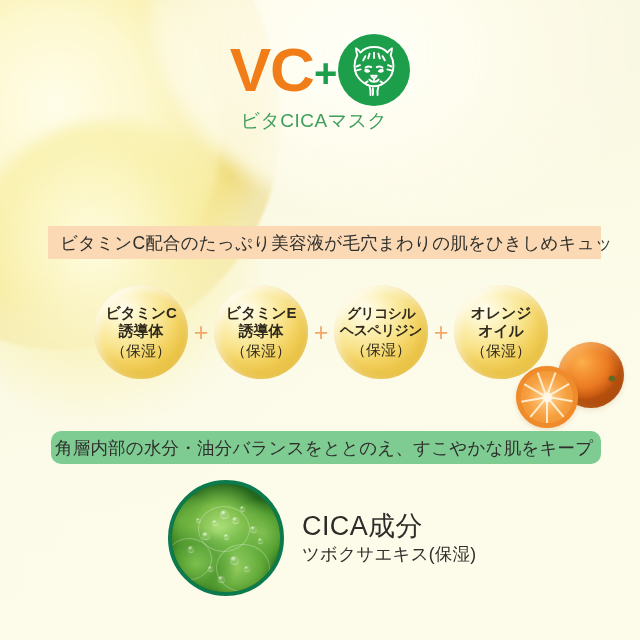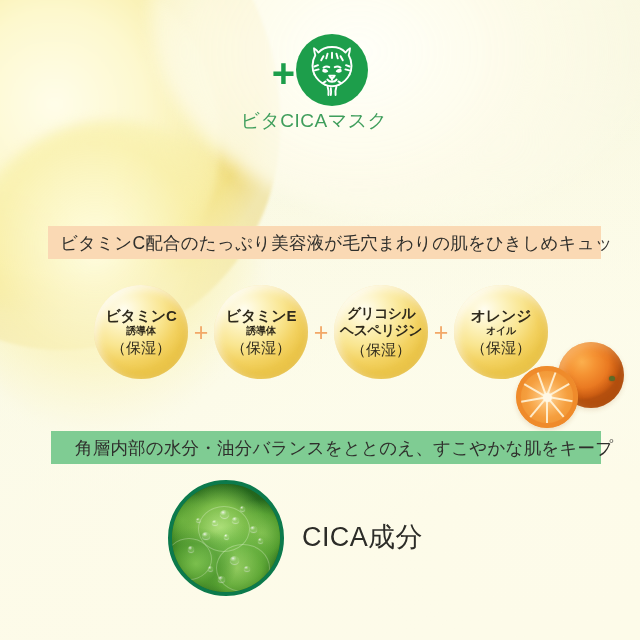--- a/index.html
+++ b/index.html
@@ -170,23 +170,24 @@
     height: 33px;
     padding-left: 12px;
     box-sizing: border-box;
     background: #fad9b4;
   }
   .banner-green {
     left: 51px;
     top: 431px;
     width: 550px;
     height: 33px;
-    padding-left: 24px;
+    padding-left: 4px;
     box-sizing: border-box;
     background: #7fcc93;
+    border-radius: 10px;
   }
 
   
   .bubbles {
     position: absolute;
     left: 66px;
     top: 283px;
     width: 510px;
     height: 98px;
     display: flex;
@@ -205,21 +206,21 @@
                 inset 3px 4px 10px rgba(255,255,255,.85);
     display: flex;
     flex-direction: column;
     align-items: center;
     justify-content: center;
     text-align: center;
     color: #2f2a1c;
     line-height: 1.22;
   }
   .bubble .l1 { font-size: 15px; font-weight: bold; letter-spacing: -.2px; }
-  .bubble .l2 { font-size: 10px; font-weight: bold; letter-spacing: -.2px; }
+  .bubble .l2 { font-size: 15px; font-weight: bold; letter-spacing: -.2px; }
   .bubble .l3 { font-size: 15px; margin-top: 2px; }
   .bubble.tight .l1, .bubble.tight .l2 { font-size: 14px; letter-spacing: -.7px; }
   .plus-sep {
     flex: 0 0 auto;
     width: 26px;
     text-align: center;
     font-size: 25px;
     color: #f2a868;
     line-height: 1;
     font-weight: 300;
@@ -374,20 +375,21 @@
 
   <div class="bg-base"></div>
   <div class="bg-blob-a"></div>
   <div class="bg-blob-a-core"></div>
   <div class="bg-blob-b"></div>
   <div class="bg-blob-c"></div>
   <div class="bg-blob-d"></div>
   <div class="bg-wash"></div>
 
   <div class="logo-row">
+    <span class="logo-vc">VC</span>
     <span class="logo-plus">+</span>
     <span class="tiger-badge">
       <svg viewBox="0 0 72 72" width="72" height="72" aria-hidden="true">
         <g fill="none" stroke="#ffffff" stroke-width="1.9" stroke-linecap="round" stroke-linejoin="round">
 
           <path d="M36 13c-7 0-11 2.6-13.6 5.6-1-1.8-2.6-3.4-4.4-4.3.2 2.6.5 5 1.3 6.9-2 3.3-2.8 7-2.8 10.6 0 3.2.7 6.2 2 8.9"></path>
           <path d="M36 13c7 0 11 2.6 13.6 5.6 1-1.8 2.6-3.4 4.4-4.3-.2 2.6-.5 5-1.3 6.9 2 3.3 2.8 7 2.8 10.6 0 3.2-.7 6.2-2 8.9"></path>
           <path d="M18.5 40.7c2.2 4.4 6.1 8 10.8 10.1"></path>
           <path d="M53.5 40.7c-2.2 4.4-6.1 8-10.8 10.1"></path>
 
@@ -497,16 +499,17 @@
       <span class="drop" style="left:16px;top:62px;width:6px;height:6px;"></span>
       <span class="drop" style="left:58px;top:72px;width:9px;height:8px;"></span>
       <span class="drop" style="left:72px;top:82px;width:6px;height:5px;"></span>
       <span class="drop" style="left:36px;top:82px;width:5px;height:5px;"></span>
       <span class="drop" style="left:46px;top:92px;width:7px;height:6px;"></span>
       <span class="drop" style="left:24px;top:34px;width:5px;height:4px;"></span>
       <span class="shade"></span>
     </div>
     <div class="cica-text">
       <span class="cica-title">CICA成分</span>
+      <span class="cica-sub">ツボクサエキス(保湿)</span>
     </div>
   </div>
 
 </div>
 
 </body></html>

